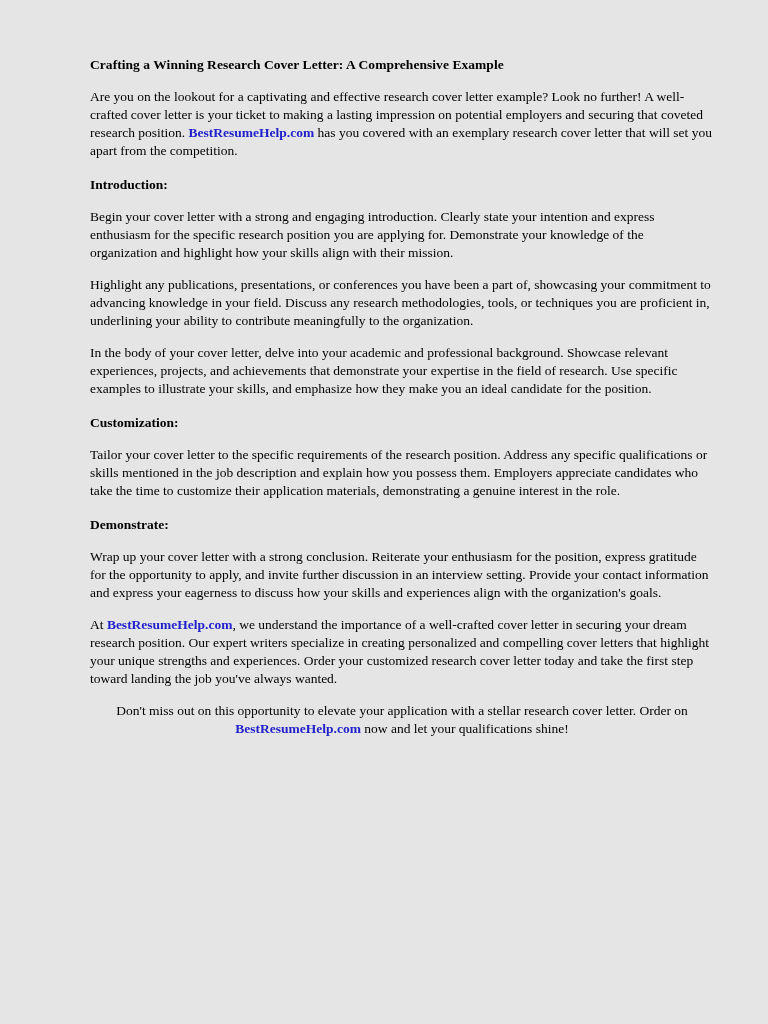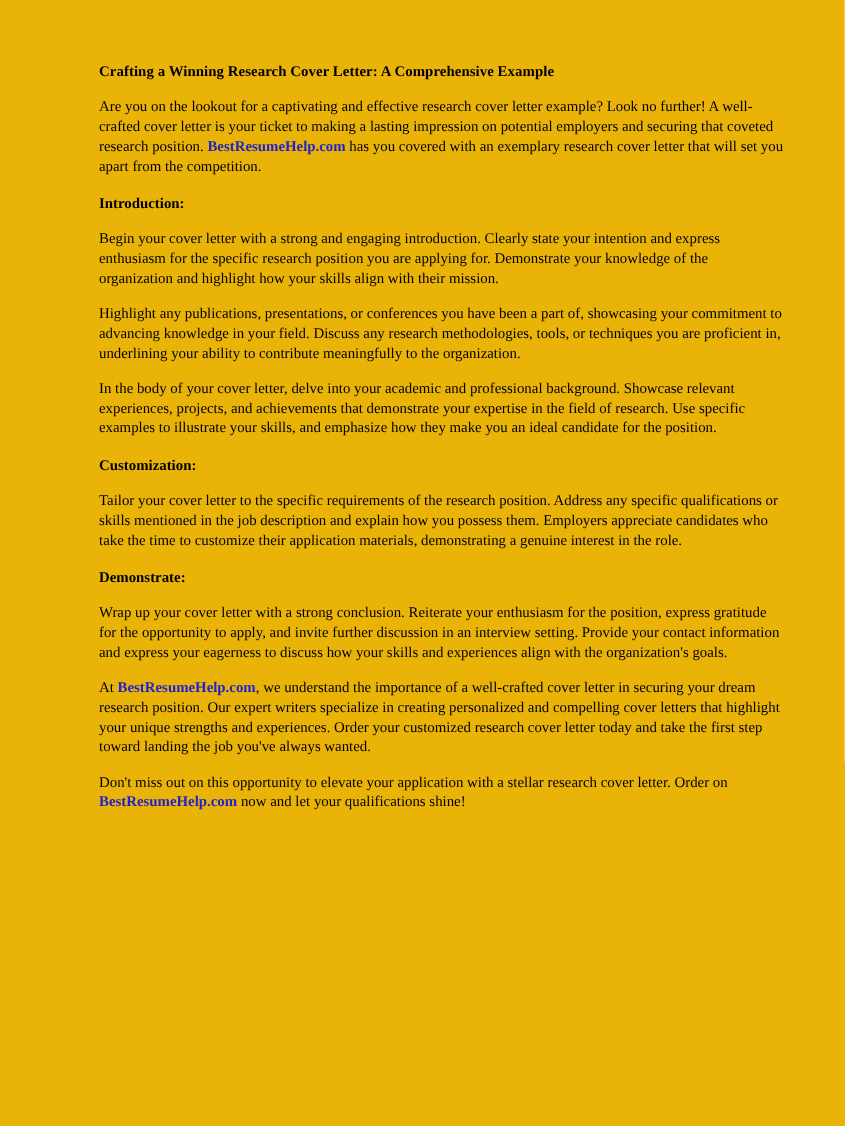--- a/index.html
+++ b/index.html
@@ -12,21 +12,21 @@
     width: 768px;
     height: 1024px;
     font-family: "Liberation Serif", "DejaVu Serif", serif;
     color: #000000;
     -webkit-font-smoothing: antialiased;
   }
   .page {
     position: relative;
     width: 768px;
     height: 1024px;
-    background: #eab308;
+    background: #e5e5e5;
     box-sizing: border-box;
     padding: 56px 55px 0 90px;
   }
   .content {
     width: 624px;
   }
   .doc-title {
     font-size: 13.5px;
     font-weight: bold;
     line-height: 18px;
@@ -40,20 +40,21 @@
     margin: 16px 0 14px 0;
   }
   p.para {
     font-size: 13.5px;
     line-height: 18px;
     margin: 0 0 14px 0;
     text-align: left;
   }
   p.para:last-child {
     margin-bottom: 0;
+    text-align: center;
   }
   .brand-link {
     color: #2222cc;
     font-weight: bold;
     text-decoration: none;
     cursor: pointer;
   }
   .heading-link {
     color: #2222cc;
     font-weight: bold;

